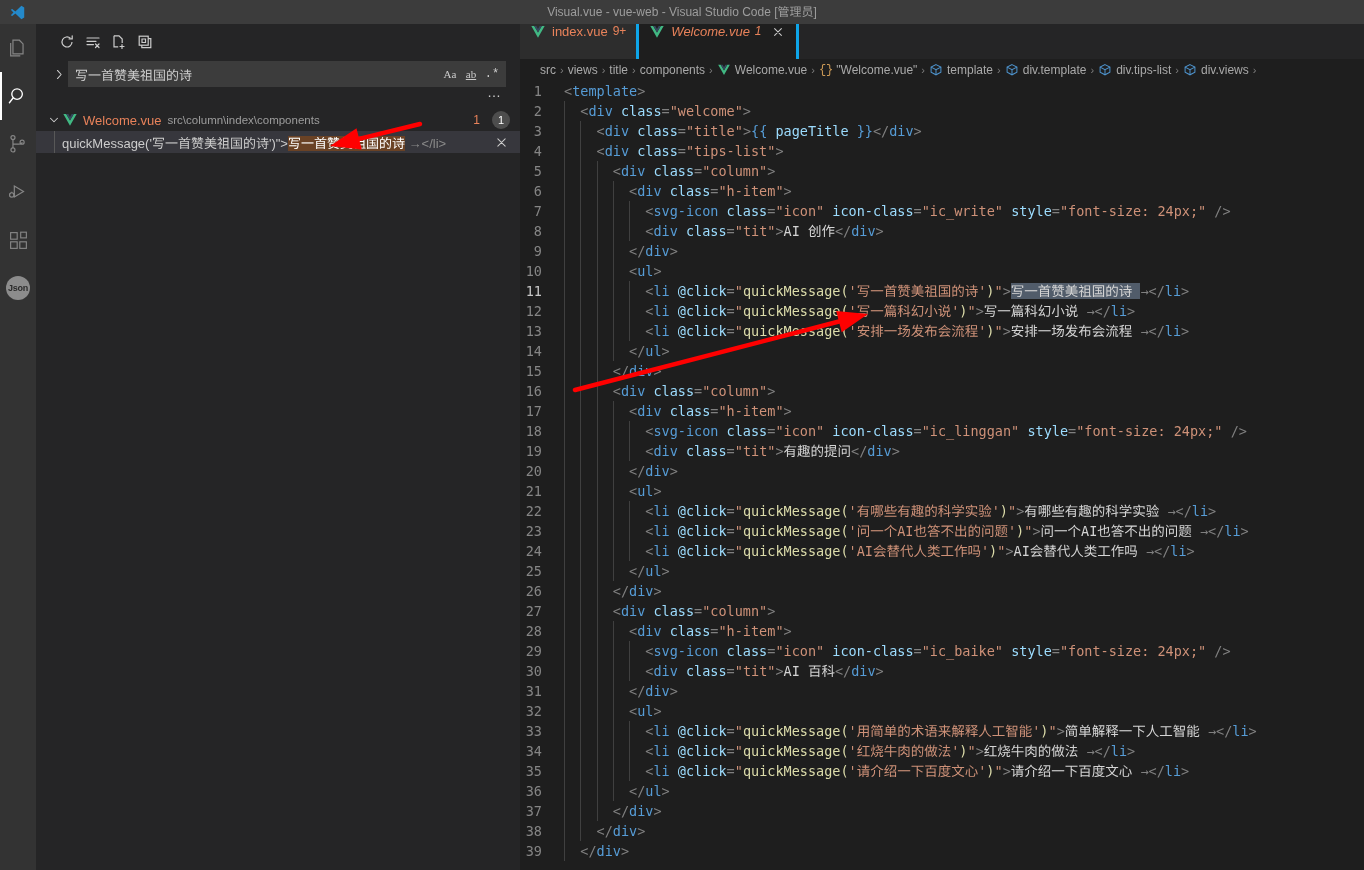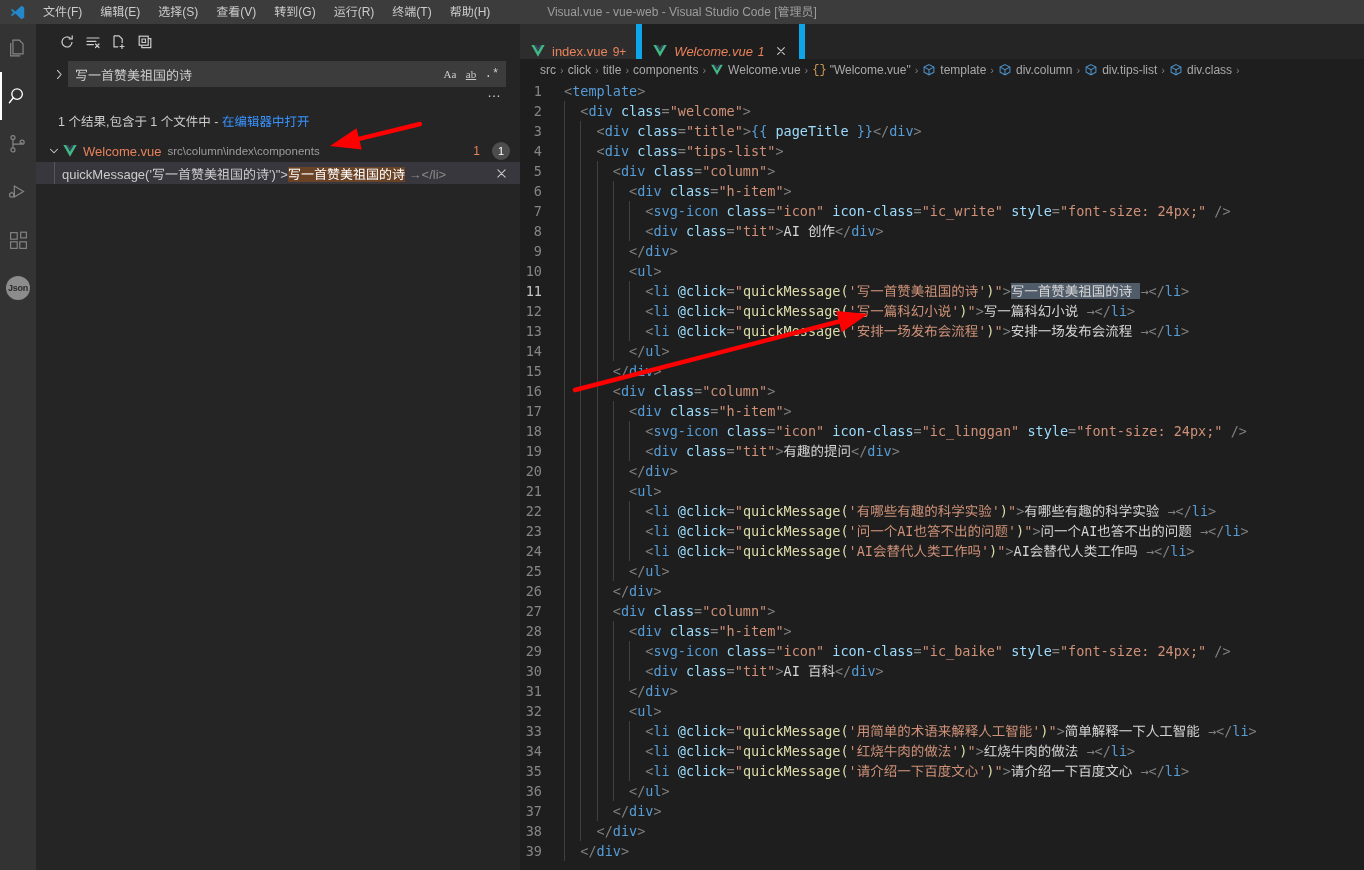--- a/index.html
+++ b/index.html
@@ -184,24 +184,24 @@
     width: 844px; height: 846px;
     background: #1e1e1e;
     display: flex; flex-direction: column;
   }
   .tabs-row {
     height: 35px; min-height: 35px;
     background: #252526;
     display: flex; align-items: stretch;
   }
   .tab {
-    display: flex; align-items: flex-end;
+    display: flex; align-items: flex-start;
     padding: 0 10px; height: 35px;
     font-size: 13px; color: #ffffff;
-    border-right: 6px solid #0ea5e9;
+    border-right: 3px solid #0ea5e9;
     cursor: pointer; position: relative;
     max-width: 240px;
   }
   .tab.inactive { background: #2d2d2d; color: #9d9d9d; }
   .tab.active { background: #1e1e1e; }
   .tab.active::before {
     content: ""; position: absolute; left: 0; right: 0; top: 0;
     height: 1px; background: #1e1e1e;
   }
   .tab .vue-icon { width: 16px; height: 16px; margin-right: 6px; }
@@ -277,30 +277,20 @@
 </head>
 <body>
 
 <div id="app">
 
   <div class="titlebar">
     <div class="vscode-logo">
       <svg width="17" height="17" viewBox="0 0 24 24">
         <path d="M17.5 2.5L9 10.6 4.5 7.2 2.5 8.2 6.3 12 2.5 15.8l2 1 4.5-3.4 8.5 8.1L21.5 19V5l-4-2.5z" fill="#2489ca"></path>
       </svg>
-    </div>
-    <div class="menubar">
-      <div class="menu-item">文件(F)</div>
-      <div class="menu-item">编辑(E)</div>
-      <div class="menu-item">选择(S)</div>
-      <div class="menu-item">查看(V)</div>
-      <div class="menu-item">转到(G)</div>
-      <div class="menu-item">运行(R)</div>
-      <div class="menu-item">终端(T)</div>
-      <div class="menu-item">帮助(H)</div>
     </div>
     <div class="window-title">Visual.vue - vue-web - Visual Studio Code [管理员]</div>
   </div>
 
   <div class="activitybar">
     <div class="act-item">
       <span>
         <svg width="22" height="22" viewBox="0 0 24 24" fill="none" stroke="#868686" stroke-width="1.3">
           <path d="M6.5 3.5h7l4 4v11h-11z"></path>
           <path d="M4 6.5V20.5h10.5" stroke="#868686"></path>
@@ -403,23 +393,20 @@
             </div>
           </div>
         </div>
       </div>
     </div>
 
     <div class="more-row">
       <div class="more-dots">…</div>
     </div>
 
-    <div class="result-summary">
-      <span>1 个结果,包含于 1 个文件中 - </span><a>在编辑器中打开</a>
-    </div>
 
     <div class="result-tree">
       <div class="file-row">
         <div class="twisty">
           <svg width="14" height="14" viewBox="0 0 16 16" fill="none" stroke="#cccccc" stroke-width="1.2">
             <path d="M4 6l4 4 4-4" stroke-linecap="round" stroke-linejoin="round"></path>
           </svg>
         </div>
         <span>
           <svg class="vue-icon" viewBox="0 0 24 24">
@@ -475,21 +462,21 @@
         </span>
       </div>
     </div>
 
     <div class="breadcrumbs" id="breadcrumbs">
         <span class="bc-item">
           <span>src</span>
         </span>
         <span class="bc-sep">›</span>
         <span class="bc-item">
-          <span>click</span>
+          <span>views</span>
         </span>
         <span class="bc-sep">›</span>
         <span class="bc-item">
           <span>title</span>
         </span>
         <span class="bc-sep">›</span>
         <span class="bc-item">
           <span>components</span>
         </span>
         <span class="bc-sep">›</span>
@@ -518,41 +505,41 @@
           <span>template</span>
         </span>
         <span class="bc-sep">›</span>
         <span class="bc-item">
           <span class="bc-ico">
             <svg width="14" height="14" viewBox="0 0 16 16" fill="none" stroke="#4e94ce" stroke-width="1.15">
               <path d="M8 1.8L13.6 4.7v5.9L8 13.5 2.4 10.6V4.7z"></path>
               <path d="M2.4 4.7L8 7.6l5.6-2.9M8 7.6v5.9"></path>
             </svg>
           </span>
-          <span>div.column</span>
+          <span>div.template</span>
         </span>
         <span class="bc-sep">›</span>
         <span class="bc-item">
           <span class="bc-ico">
             <svg width="14" height="14" viewBox="0 0 16 16" fill="none" stroke="#4e94ce" stroke-width="1.15">
               <path d="M8 1.8L13.6 4.7v5.9L8 13.5 2.4 10.6V4.7z"></path>
               <path d="M2.4 4.7L8 7.6l5.6-2.9M8 7.6v5.9"></path>
             </svg>
           </span>
           <span>div.tips-list</span>
         </span>
         <span class="bc-sep">›</span>
         <span class="bc-item">
           <span class="bc-ico">
             <svg width="14" height="14" viewBox="0 0 16 16" fill="none" stroke="#4e94ce" stroke-width="1.15">
               <path d="M8 1.8L13.6 4.7v5.9L8 13.5 2.4 10.6V4.7z"></path>
               <path d="M2.4 4.7L8 7.6l5.6-2.9M8 7.6v5.9"></path>
             </svg>
           </span>
-          <span>div.class</span>
+          <span>div.views</span>
         </span>
         <span class="bc-sep">›</span>
       </div>
 
     <div class="code-wrap">
       <div class="code-lines" id="code-lines"><div class="code-line"><div class="gutter">1</div><div class="code-content"><span style="padding-left: 0px; display: inline-block;"><span class="t-punct">&lt;</span><span class="t-tag">template</span><span class="t-punct">&gt;</span></span></div></div><div class="code-line"><div class="gutter">2</div><div class="code-content"><div class="ig" style="left: 0px;"></div><span style="padding-left: 16.26px; display: inline-block;"><span class="t-punct">&lt;</span><span class="t-tag">div</span><span class="t-attr"> class</span><span class="t-eq">=</span><span class="t-str">"welcome"</span><span class="t-punct">&gt;</span></span></div></div><div class="code-line"><div class="gutter">3</div><div class="code-content"><div class="ig" style="left: 0px;"></div><div class="ig" style="left: 16.26px;"></div><span style="padding-left: 32.52px; display: inline-block;"><span class="t-punct">&lt;</span><span class="t-tag">div</span><span class="t-attr"> class</span><span class="t-eq">=</span><span class="t-str">"title"</span><span class="t-punct">&gt;</span><span class="t-brace">{{</span><span class="t-interp"> pageTitle </span><span class="t-brace">}}</span><span class="t-punct">&lt;/</span><span class="t-tag">div</span><span class="t-punct">&gt;</span></span></div></div><div class="code-line"><div class="gutter">4</div><div class="code-content"><div class="ig" style="left: 0px;"></div><div class="ig" style="left: 16.26px;"></div><span style="padding-left: 32.52px; display: inline-block;"><span class="t-punct">&lt;</span><span class="t-tag">div</span><span class="t-attr"> class</span><span class="t-eq">=</span><span class="t-str">"tips-list"</span><span class="t-punct">&gt;</span></span></div></div><div class="code-line"><div class="gutter">5</div><div class="code-content"><div class="ig" style="left: 0px;"></div><div class="ig" style="left: 16.26px;"></div><div class="ig" style="left: 32.52px;"></div><span style="padding-left: 48.78px; display: inline-block;"><span class="t-punct">&lt;</span><span class="t-tag">div</span><span class="t-attr"> class</span><span class="t-eq">=</span><span class="t-str">"column"</span><span class="t-punct">&gt;</span></span></div></div><div class="code-line"><div class="gutter">6</div><div class="code-content"><div class="ig" style="left: 0px;"></div><div class="ig" style="left: 16.26px;"></div><div class="ig" style="left: 32.52px;"></div><div class="ig" style="left: 48.78px;"></div><span style="padding-left: 65.04px; display: inline-block;"><span class="t-punct">&lt;</span><span class="t-tag">div</span><span class="t-attr"> class</span><span class="t-eq">=</span><span class="t-str">"h-item"</span><span class="t-punct">&gt;</span></span></div></div><div class="code-line"><div class="gutter">7</div><div class="code-content"><div class="ig" style="left: 0px;"></div><div class="ig" style="left: 16.26px;"></div><div class="ig" style="left: 32.52px;"></div><div class="ig" style="left: 48.78px;"></div><div class="ig" style="left: 65.04px;"></div><span style="padding-left: 81.3px; display: inline-block;"><span class="t-punct">&lt;</span><span class="t-tag">svg-icon</span><span class="t-attr"> class</span><span class="t-eq">=</span><span class="t-str">"icon"</span><span class="t-attr"> icon-class</span><span class="t-eq">=</span><span class="t-str">"ic_write"</span><span class="t-attr"> style</span><span class="t-eq">=</span><span class="t-str">"font-size: 24px;"</span><span class="t-punct"> /&gt;</span></span></div></div><div class="code-line"><div class="gutter">8</div><div class="code-content"><div class="ig" style="left: 0px;"></div><div class="ig" style="left: 16.26px;"></div><div class="ig" style="left: 32.52px;"></div><div class="ig" style="left: 48.78px;"></div><div class="ig" style="left: 65.04px;"></div><span style="padding-left: 81.3px; display: inline-block;"><span class="t-punct">&lt;</span><span class="t-tag">div</span><span class="t-attr"> class</span><span class="t-eq">=</span><span class="t-str">"tit"</span><span class="t-punct">&gt;</span><span class="t-text">AI 创作</span><span class="t-punct">&lt;/</span><span class="t-tag">div</span><span class="t-punct">&gt;</span></span></div></div><div class="code-line"><div class="gutter">9</div><div class="code-content"><div class="ig" style="left: 0px;"></div><div class="ig" style="left: 16.26px;"></div><div class="ig" style="left: 32.52px;"></div><div class="ig" style="left: 48.78px;"></div><span style="padding-left: 65.04px; display: inline-block;"><span class="t-punct">&lt;/</span><span class="t-tag">div</span><span class="t-punct">&gt;</span></span></div></div><div class="code-line"><div class="gutter">10</div><div class="code-content"><div class="ig" style="left: 0px;"></div><div class="ig" style="left: 16.26px;"></div><div class="ig" style="left: 32.52px;"></div><div class="ig" style="left: 48.78px;"></div><span style="padding-left: 65.04px; display: inline-block;"><span class="t-punct">&lt;</span><span class="t-tag">ul</span><span class="t-punct">&gt;</span></span></div></div><div class="code-line cur"><div class="gutter">11</div><div class="code-content"><div class="ig" style="left: 0px;"></div><div class="ig" style="left: 16.26px;"></div><div class="ig" style="left: 32.52px;"></div><div class="ig" style="left: 48.78px;"></div><div class="ig" style="left: 65.04px;"></div><span style="padding-left: 81.3px; display: inline-block;"><span class="t-punct">&lt;</span><span class="t-tag">li</span><span class="t-attr"> @click</span><span class="t-eq">=</span><span class="t-str">"</span><span class="t-fn">quickMessage</span><span class="t-paren">(</span><span class="t-str">'写一首赞美祖国的诗'</span><span class="t-paren">)</span><span class="t-str">"</span><span class="t-punct">&gt;</span><span class="t-text find-hl">写一首赞美祖国的诗 </span><span class="t-arrow">→</span><span class="t-punct">&lt;/</span><span class="t-tag">li</span><span class="t-punct">&gt;</span></span></div></div><div class="code-line"><div class="gutter">12</div><div class="code-content"><div class="ig" style="left: 0px;"></div><div class="ig" style="left: 16.26px;"></div><div class="ig" style="left: 32.52px;"></div><div class="ig" style="left: 48.78px;"></div><div class="ig" style="left: 65.04px;"></div><span style="padding-left: 81.3px; display: inline-block;"><span class="t-punct">&lt;</span><span class="t-tag">li</span><span class="t-attr"> @click</span><span class="t-eq">=</span><span class="t-str">"</span><span class="t-fn">quickMessage</span><span class="t-paren">(</span><span class="t-str">'写一篇科幻小说'</span><span class="t-paren">)</span><span class="t-str">"</span><span class="t-punct">&gt;</span><span class="t-text">写一篇科幻小说 </span><span class="t-arrow">→</span><span class="t-punct">&lt;/</span><span class="t-tag">li</span><span class="t-punct">&gt;</span></span></div></div><div class="code-line"><div class="gutter">13</div><div class="code-content"><div class="ig" style="left: 0px;"></div><div class="ig" style="left: 16.26px;"></div><div class="ig" style="left: 32.52px;"></div><div class="ig" style="left: 48.78px;"></div><div class="ig" style="left: 65.04px;"></div><span style="padding-left: 81.3px; display: inline-block;"><span class="t-punct">&lt;</span><span class="t-tag">li</span><span class="t-attr"> @click</span><span class="t-eq">=</span><span class="t-str">"</span><span class="t-fn">quickMessage</span><span class="t-paren">(</span><span class="t-str">'安排一场发布会流程'</span><span class="t-paren">)</span><span class="t-str">"</span><span class="t-punct">&gt;</span><span class="t-text">安排一场发布会流程 </span><span class="t-arrow">→</span><span class="t-punct">&lt;/</span><span class="t-tag">li</span><span class="t-punct">&gt;</span></span></div></div><div class="code-line"><div class="gutter">14</div><div class="code-content"><div class="ig" style="left: 0px;"></div><div class="ig" style="left: 16.26px;"></div><div class="ig" style="left: 32.52px;"></div><div class="ig" style="left: 48.78px;"></div><span style="padding-left: 65.04px; display: inline-block;"><span class="t-punct">&lt;/</span><span class="t-tag">ul</span><span class="t-punct">&gt;</span></span></div></div><div class="code-line"><div class="gutter">15</div><div class="code-content"><div class="ig" style="left: 0px;"></div><div class="ig" style="left: 16.26px;"></div><div class="ig" style="left: 32.52px;"></div><span style="padding-left: 48.78px; display: inline-block;"><span class="t-punct">&lt;/</span><span class="t-tag">div</span><span class="t-punct">&gt;</span></span></div></div><div class="code-line"><div class="gutter">16</div><div class="code-content"><div class="ig" style="left: 0px;"></div><div class="ig" style="left: 16.26px;"></div><div class="ig" style="left: 32.52px;"></div><span style="padding-left: 48.78px; display: inline-block;"><span class="t-punct">&lt;</span><span class="t-tag">div</span><span class="t-attr"> class</span><span class="t-eq">=</span><span class="t-str">"column"</span><span class="t-punct">&gt;</span></span></div></div><div class="code-line"><div class="gutter">17</div><div class="code-content"><div class="ig" style="left: 0px;"></div><div class="ig" style="left: 16.26px;"></div><div class="ig" style="left: 32.52px;"></div><div class="ig" style="left: 48.78px;"></div><span style="padding-left: 65.04px; display: inline-block;"><span class="t-punct">&lt;</span><span class="t-tag">div</span><span class="t-attr"> class</span><span class="t-eq">=</span><span class="t-str">"h-item"</span><span class="t-punct">&gt;</span></span></div></div><div class="code-line"><div class="gutter">18</div><div class="code-content"><div class="ig" style="left: 0px;"></div><div class="ig" style="left: 16.26px;"></div><div class="ig" style="left: 32.52px;"></div><div class="ig" style="left: 48.78px;"></div><div class="ig" style="left: 65.04px;"></div><span style="padding-left: 81.3px; display: inline-block;"><span class="t-punct">&lt;</span><span class="t-tag">svg-icon</span><span class="t-attr"> class</span><span class="t-eq">=</span><span class="t-str">"icon"</span><span class="t-attr"> icon-class</span><span class="t-eq">=</span><span class="t-str">"ic_linggan"</span><span class="t-attr"> style</span><span class="t-eq">=</span><span class="t-str">"font-size: 24px;"</span><span class="t-punct"> /&gt;</span></span></div></div><div class="code-line"><div class="gutter">19</div><div class="code-content"><div class="ig" style="left: 0px;"></div><div class="ig" style="left: 16.26px;"></div><div class="ig" style="left: 32.52px;"></div><div class="ig" style="left: 48.78px;"></div><div class="ig" style="left: 65.04px;"></div><span style="padding-left: 81.3px; display: inline-block;"><span class="t-punct">&lt;</span><span class="t-tag">div</span><span class="t-attr"> class</span><span class="t-eq">=</span><span class="t-str">"tit"</span><span class="t-punct">&gt;</span><span class="t-text">有趣的提问</span><span class="t-punct">&lt;/</span><span class="t-tag">div</span><span class="t-punct">&gt;</span></span></div></div><div class="code-line"><div class="gutter">20</div><div class="code-content"><div class="ig" style="left: 0px;"></div><div class="ig" style="left: 16.26px;"></div><div class="ig" style="left: 32.52px;"></div><div class="ig" style="left: 48.78px;"></div><span style="padding-left: 65.04px; display: inline-block;"><span class="t-punct">&lt;/</span><span class="t-tag">div</span><span class="t-punct">&gt;</span></span></div></div><div class="code-line"><div class="gutter">21</div><div class="code-content"><div class="ig" style="left: 0px;"></div><div class="ig" style="left: 16.26px;"></div><div class="ig" style="left: 32.52px;"></div><div class="ig" style="left: 48.78px;"></div><span style="padding-left: 65.04px; display: inline-block;"><span class="t-punct">&lt;</span><span class="t-tag">ul</span><span class="t-punct">&gt;</span></span></div></div><div class="code-line"><div class="gutter">22</div><div class="code-content"><div class="ig" style="left: 0px;"></div><div class="ig" style="left: 16.26px;"></div><div class="ig" style="left: 32.52px;"></div><div class="ig" style="left: 48.78px;"></div><div class="ig" style="left: 65.04px;"></div><span style="padding-left: 81.3px; display: inline-block;"><span class="t-punct">&lt;</span><span class="t-tag">li</span><span class="t-attr"> @click</span><span class="t-eq">=</span><span class="t-str">"</span><span class="t-fn">quickMessage</span><span class="t-paren">(</span><span class="t-str">'有哪些有趣的科学实验'</span><span class="t-paren">)</span><span class="t-str">"</span><span class="t-punct">&gt;</span><span class="t-text">有哪些有趣的科学实验 </span><span class="t-arrow">→</span><span class="t-punct">&lt;/</span><span class="t-tag">li</span><span class="t-punct">&gt;</span></span></div></div><div class="code-line"><div class="gutter">23</div><div class="code-content"><div class="ig" style="left: 0px;"></div><div class="ig" style="left: 16.26px;"></div><div class="ig" style="left: 32.52px;"></div><div class="ig" style="left: 48.78px;"></div><div class="ig" style="left: 65.04px;"></div><span style="padding-left: 81.3px; display: inline-block;"><span class="t-punct">&lt;</span><span class="t-tag">li</span><span class="t-attr"> @click</span><span class="t-eq">=</span><span class="t-str">"</span><span class="t-fn">quickMessage</span><span class="t-paren">(</span><span class="t-str">'问一个AI也答不出的问题'</span><span class="t-paren">)</span><span class="t-str">"</span><span class="t-punct">&gt;</span><span class="t-text">问一个AI也答不出的问题 </span><span class="t-arrow">→</span><span class="t-punct">&lt;/</span><span class="t-tag">li</span><span class="t-punct">&gt;</span></span></div></div><div class="code-line"><div class="gutter">24</div><div class="code-content"><div class="ig" style="left: 0px;"></div><div class="ig" style="left: 16.26px;"></div><div class="ig" style="left: 32.52px;"></div><div class="ig" style="left: 48.78px;"></div><div class="ig" style="left: 65.04px;"></div><span style="padding-left: 81.3px; display: inline-block;"><span class="t-punct">&lt;</span><span class="t-tag">li</span><span class="t-attr"> @click</span><span class="t-eq">=</span><span class="t-str">"</span><span class="t-fn">quickMessage</span><span class="t-paren">(</span><span class="t-str">'AI会替代人类工作吗'</span><span class="t-paren">)</span><span class="t-str">"</span><span class="t-punct">&gt;</span><span class="t-text">AI会替代人类工作吗 </span><span class="t-arrow">→</span><span class="t-punct">&lt;/</span><span class="t-tag">li</span><span class="t-punct">&gt;</span></span></div></div><div class="code-line"><div class="gutter">25</div><div class="code-content"><div class="ig" style="left: 0px;"></div><div class="ig" style="left: 16.26px;"></div><div class="ig" style="left: 32.52px;"></div><div class="ig" style="left: 48.78px;"></div><span style="padding-left: 65.04px; display: inline-block;"><span class="t-punct">&lt;/</span><span class="t-tag">ul</span><span class="t-punct">&gt;</span></span></div></div><div class="code-line"><div class="gutter">26</div><div class="code-content"><div class="ig" style="left: 0px;"></div><div class="ig" style="left: 16.26px;"></div><div class="ig" style="left: 32.52px;"></div><span style="padding-left: 48.78px; display: inline-block;"><span class="t-punct">&lt;/</span><span class="t-tag">div</span><span class="t-punct">&gt;</span></span></div></div><div class="code-line"><div class="gutter">27</div><div class="code-content"><div class="ig" style="left: 0px;"></div><div class="ig" style="left: 16.26px;"></div><div class="ig" style="left: 32.52px;"></div><span style="padding-left: 48.78px; display: inline-block;"><span class="t-punct">&lt;</span><span class="t-tag">div</span><span class="t-attr"> class</span><span class="t-eq">=</span><span class="t-str">"column"</span><span class="t-punct">&gt;</span></span></div></div><div class="code-line"><div class="gutter">28</div><div class="code-content"><div class="ig" style="left: 0px;"></div><div class="ig" style="left: 16.26px;"></div><div class="ig" style="left: 32.52px;"></div><div class="ig" style="left: 48.78px;"></div><span style="padding-left: 65.04px; display: inline-block;"><span class="t-punct">&lt;</span><span class="t-tag">div</span><span class="t-attr"> class</span><span class="t-eq">=</span><span class="t-str">"h-item"</span><span class="t-punct">&gt;</span></span></div></div><div class="code-line"><div class="gutter">29</div><div class="code-content"><div class="ig" style="left: 0px;"></div><div class="ig" style="left: 16.26px;"></div><div class="ig" style="left: 32.52px;"></div><div class="ig" style="left: 48.78px;"></div><div class="ig" style="left: 65.04px;"></div><span style="padding-left: 81.3px; display: inline-block;"><span class="t-punct">&lt;</span><span class="t-tag">svg-icon</span><span class="t-attr"> class</span><span class="t-eq">=</span><span class="t-str">"icon"</span><span class="t-attr"> icon-class</span><span class="t-eq">=</span><span class="t-str">"ic_baike"</span><span class="t-attr"> style</span><span class="t-eq">=</span><span class="t-str">"font-size: 24px;"</span><span class="t-punct"> /&gt;</span></span></div></div><div class="code-line"><div class="gutter">30</div><div class="code-content"><div class="ig" style="left: 0px;"></div><div class="ig" style="left: 16.26px;"></div><div class="ig" style="left: 32.52px;"></div><div class="ig" style="left: 48.78px;"></div><div class="ig" style="left: 65.04px;"></div><span style="padding-left: 81.3px; display: inline-block;"><span class="t-punct">&lt;</span><span class="t-tag">div</span><span class="t-attr"> class</span><span class="t-eq">=</span><span class="t-str">"tit"</span><span class="t-punct">&gt;</span><span class="t-text">AI 百科</span><span class="t-punct">&lt;/</span><span class="t-tag">div</span><span class="t-punct">&gt;</span></span></div></div><div class="code-line"><div class="gutter">31</div><div class="code-content"><div class="ig" style="left: 0px;"></div><div class="ig" style="left: 16.26px;"></div><div class="ig" style="left: 32.52px;"></div><div class="ig" style="left: 48.78px;"></div><span style="padding-left: 65.04px; display: inline-block;"><span class="t-punct">&lt;/</span><span class="t-tag">div</span><span class="t-punct">&gt;</span></span></div></div><div class="code-line"><div class="gutter">32</div><div class="code-content"><div class="ig" style="left: 0px;"></div><div class="ig" style="left: 16.26px;"></div><div class="ig" style="left: 32.52px;"></div><div class="ig" style="left: 48.78px;"></div><span style="padding-left: 65.04px; display: inline-block;"><span class="t-punct">&lt;</span><span class="t-tag">ul</span><span class="t-punct">&gt;</span></span></div></div><div class="code-line"><div class="gutter">33</div><div class="code-content"><div class="ig" style="left: 0px;"></div><div class="ig" style="left: 16.26px;"></div><div class="ig" style="left: 32.52px;"></div><div class="ig" style="left: 48.78px;"></div><div class="ig" style="left: 65.04px;"></div><span style="padding-left: 81.3px; display: inline-block;"><span class="t-punct">&lt;</span><span class="t-tag">li</span><span class="t-attr"> @click</span><span class="t-eq">=</span><span class="t-str">"</span><span class="t-fn">quickMessage</span><span class="t-paren">(</span><span class="t-str">'用简单的术语来解释人工智能'</span><span class="t-paren">)</span><span class="t-str">"</span><span class="t-punct">&gt;</span><span class="t-text">简单解释一下人工智能 </span><span class="t-arrow">→</span><span class="t-punct">&lt;/</span><span class="t-tag">li</span><span class="t-punct">&gt;</span></span></div></div><div class="code-line"><div class="gutter">34</div><div class="code-content"><div class="ig" style="left: 0px;"></div><div class="ig" style="left: 16.26px;"></div><div class="ig" style="left: 32.52px;"></div><div class="ig" style="left: 48.78px;"></div><div class="ig" style="left: 65.04px;"></div><span style="padding-left: 81.3px; display: inline-block;"><span class="t-punct">&lt;</span><span class="t-tag">li</span><span class="t-attr"> @click</span><span class="t-eq">=</span><span class="t-str">"</span><span class="t-fn">quickMessage</span><span class="t-paren">(</span><span class="t-str">'红烧牛肉的做法'</span><span class="t-paren">)</span><span class="t-str">"</span><span class="t-punct">&gt;</span><span class="t-text">红烧牛肉的做法 </span><span class="t-arrow">→</span><span class="t-punct">&lt;/</span><span class="t-tag">li</span><span class="t-punct">&gt;</span></span></div></div><div class="code-line"><div class="gutter">35</div><div class="code-content"><div class="ig" style="left: 0px;"></div><div class="ig" style="left: 16.26px;"></div><div class="ig" style="left: 32.52px;"></div><div class="ig" style="left: 48.78px;"></div><div class="ig" style="left: 65.04px;"></div><span style="padding-left: 81.3px; display: inline-block;"><span class="t-punct">&lt;</span><span class="t-tag">li</span><span class="t-attr"> @click</span><span class="t-eq">=</span><span class="t-str">"</span><span class="t-fn">quickMessage</span><span class="t-paren">(</span><span class="t-str">'请介绍一下百度文心'</span><span class="t-paren">)</span><span class="t-str">"</span><span class="t-punct">&gt;</span><span class="t-text">请介绍一下百度文心 </span><span class="t-arrow">→</span><span class="t-punct">&lt;/</span><span class="t-tag">li</span><span class="t-punct">&gt;</span></span></div></div><div class="code-line"><div class="gutter">36</div><div class="code-content"><div class="ig" style="left: 0px;"></div><div class="ig" style="left: 16.26px;"></div><div class="ig" style="left: 32.52px;"></div><div class="ig" style="left: 48.78px;"></div><span style="padding-left: 65.04px; display: inline-block;"><span class="t-punct">&lt;/</span><span class="t-tag">ul</span><span class="t-punct">&gt;</span></span></div></div><div class="code-line"><div class="gutter">37</div><div class="code-content"><div class="ig" style="left: 0px;"></div><div class="ig" style="left: 16.26px;"></div><div class="ig" style="left: 32.52px;"></div><span style="padding-left: 48.78px; display: inline-block;"><span class="t-punct">&lt;/</span><span class="t-tag">div</span><span class="t-punct">&gt;</span></span></div></div><div class="code-line"><div class="gutter">38</div><div class="code-content"><div class="ig" style="left: 0px;"></div><div class="ig" style="left: 16.26px;"></div><span style="padding-left: 32.52px; display: inline-block;"><span class="t-punct">&lt;/</span><span class="t-tag">div</span><span class="t-punct">&gt;</span></span></div></div><div class="code-line"><div class="gutter">39</div><div class="code-content"><div class="ig" style="left: 0px;"></div><span style="padding-left: 16.26px; display: inline-block;"><span class="t-punct">&lt;/</span><span class="t-tag">div</span><span class="t-punct">&gt;</span></span></div></div></div>
     </div>
   </div>
 
   <svg class="annot" id="annot-layer" viewBox="0 0 1364 870" xmlns="http://www.w3.org/2000/svg">

